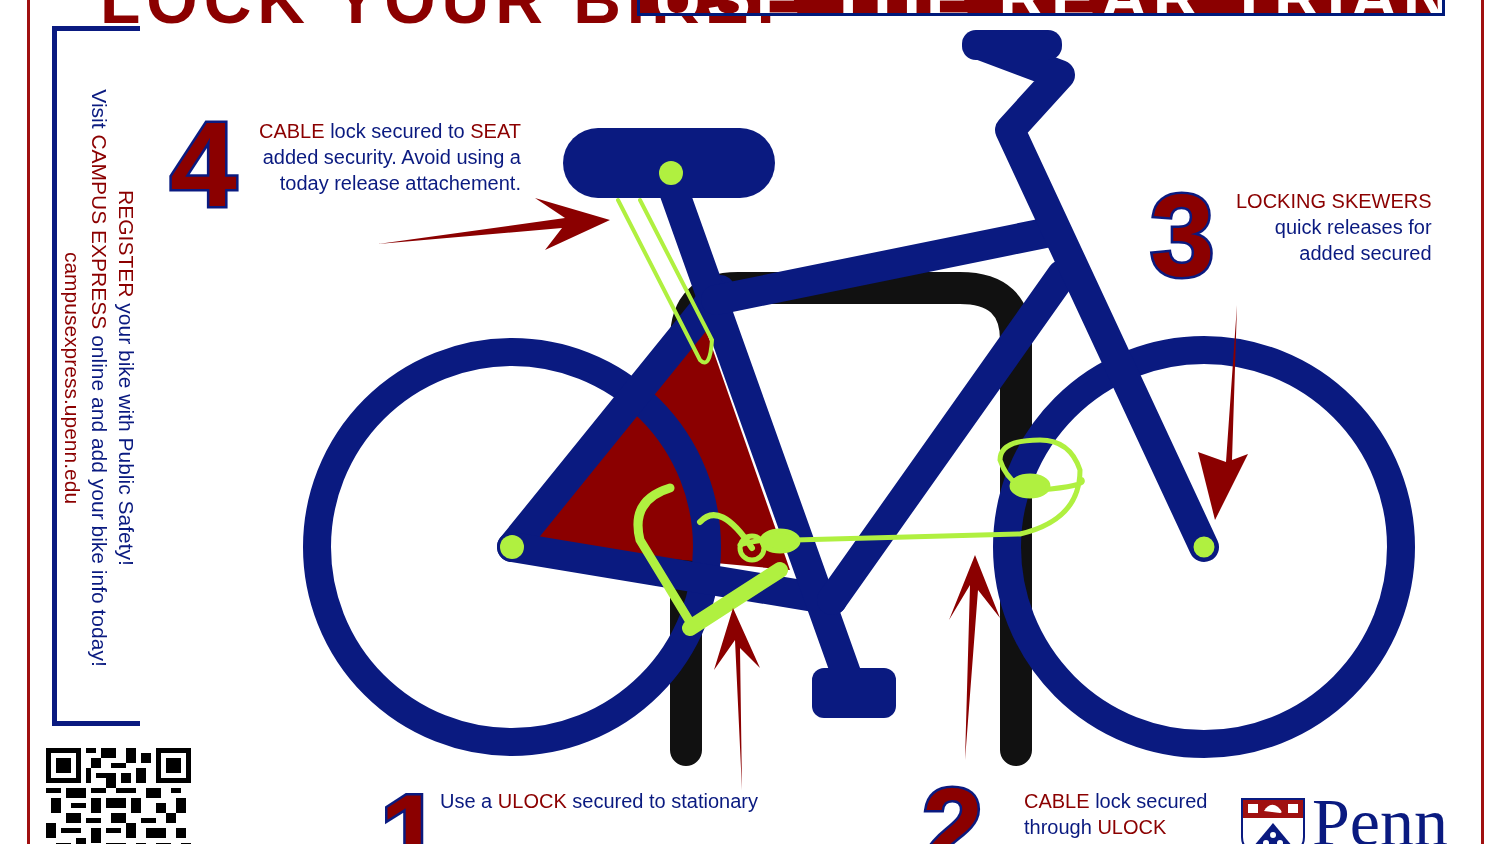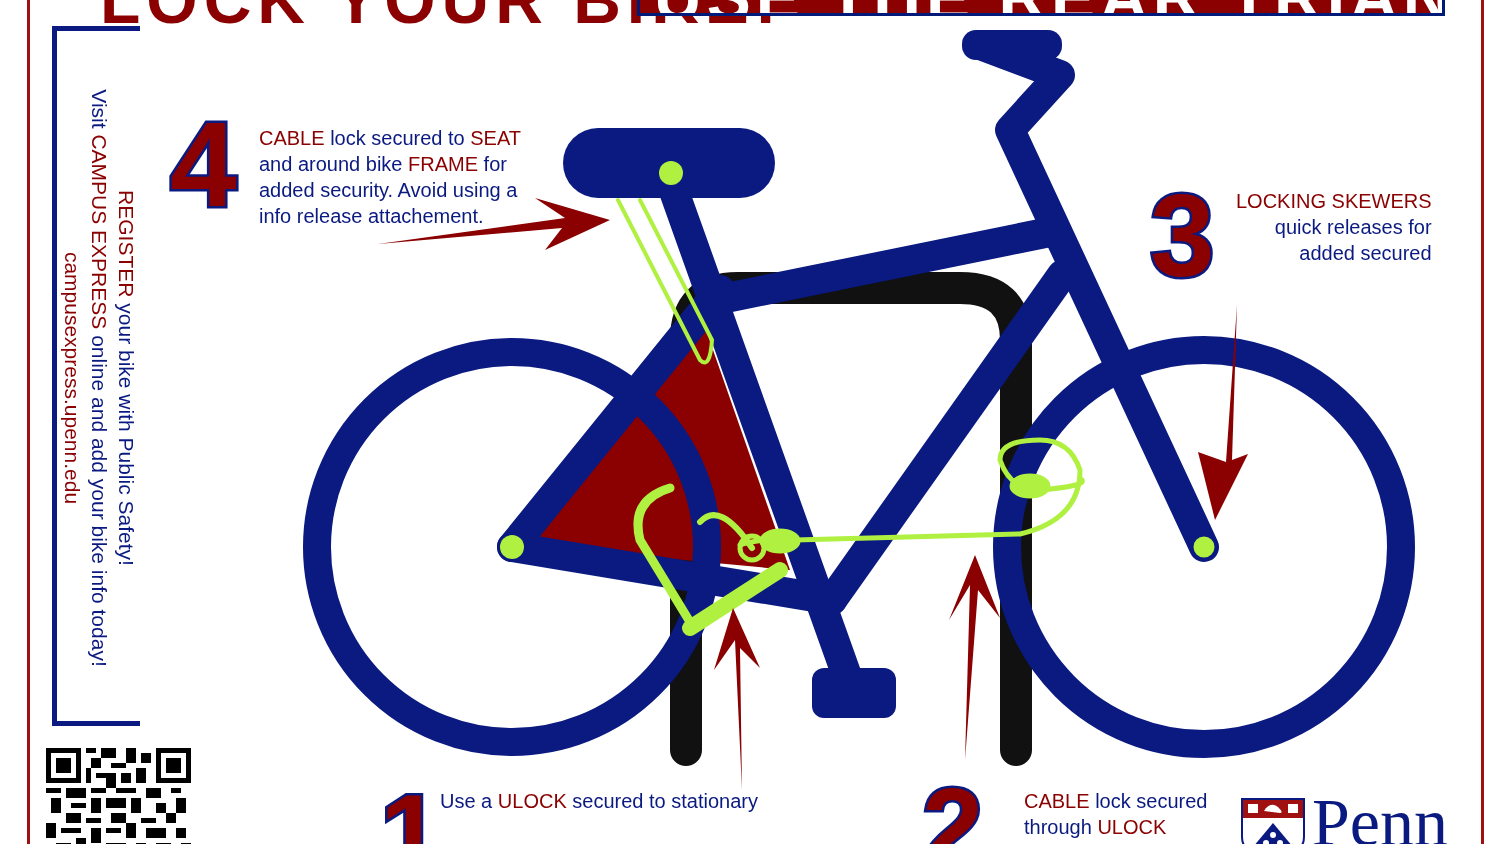--- a/index.html
+++ b/index.html
@@ -189,25 +189,24 @@
   </g>
   <g fill="#8b0000">
     <polygon points="742,790 735,640 714,670 733,608 760,668 740,648"></polygon>
   </g>
   <g fill="#8b0000">
     <polygon points="965,760 970,585 949,620 975,555 1000,618 978,590"></polygon>
   </g>
 </svg>
 
 <div class="step-num" style="left:170px; top:104px; font-size:120px;">4</div>
-<div class="step-text" style="left:259px; top:125px;">
+<div class="step-text" style="left:259px; top:118px;text-align:right;">
   <div><span class="red">CABLE</span><span> lock secured to </span><span class="red">SEAT</span></div>
-  <div><span>and around bike </span><span class="red">FRAME</span><span> for</span></div>
   <div>added security. Avoid using a</div>
-  <div>info release attachement.</div>
+  <div>today release attachement.</div>
 </div>
 
 <div class="step-num" style="left:1150px; top:178px; font-size:116px;">3</div>
 <div class="step-text" style="left:1236px; top:188px;text-align:right;">
   <div class="red">LOCKING SKEWERS</div>
   <div>quick releases for</div>
   <div>added secured</div>
 </div>
 
 <div class="step-num" style="left:380px; top:778px; font-size:110px;">1</div>

